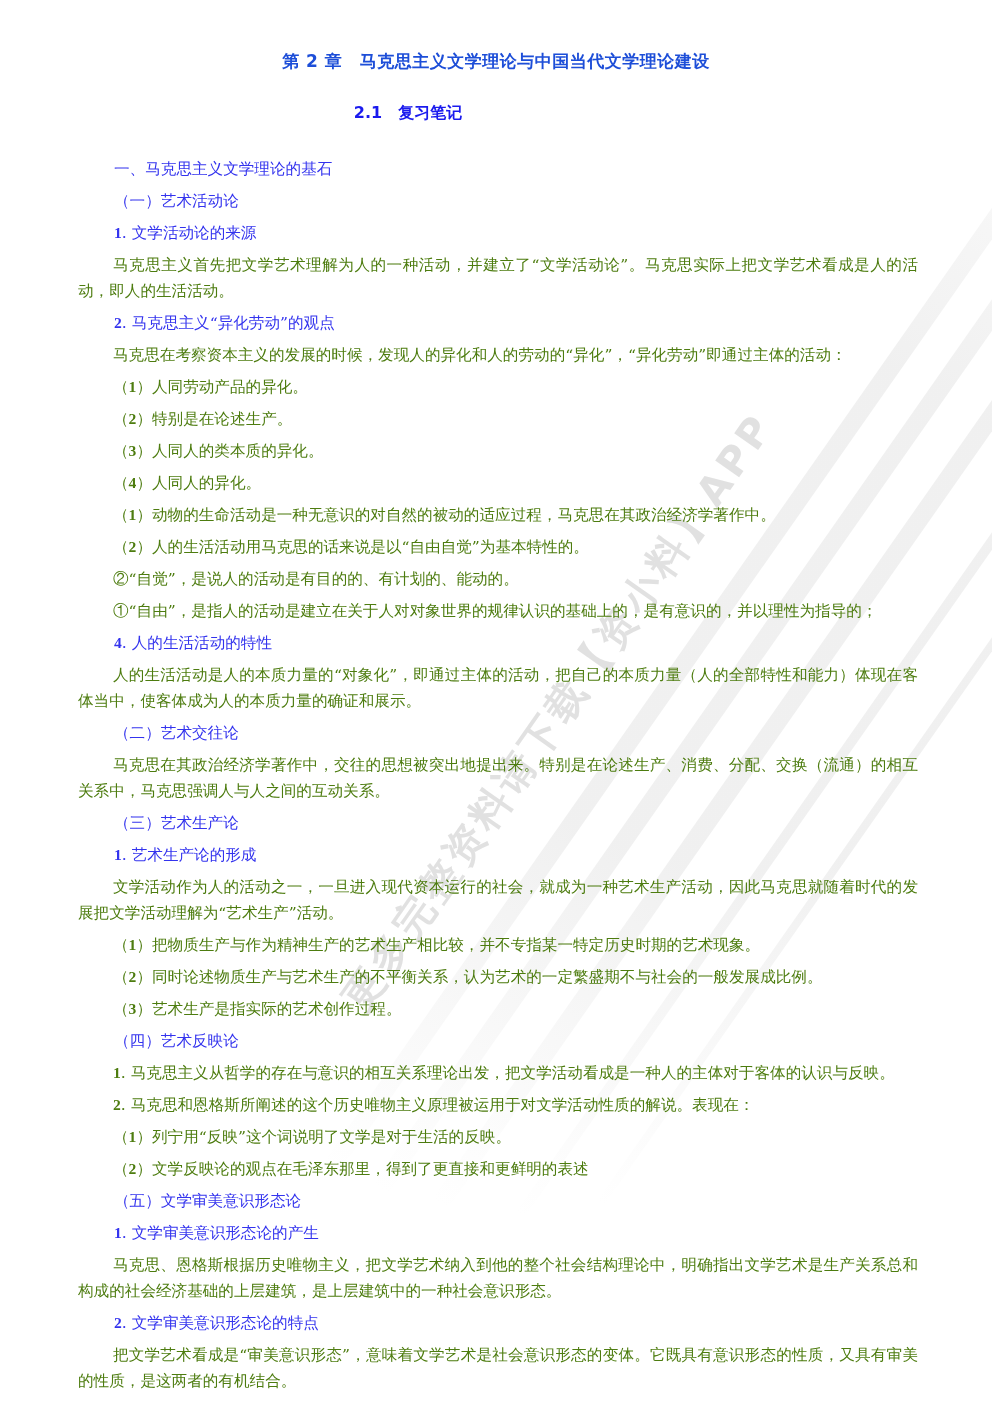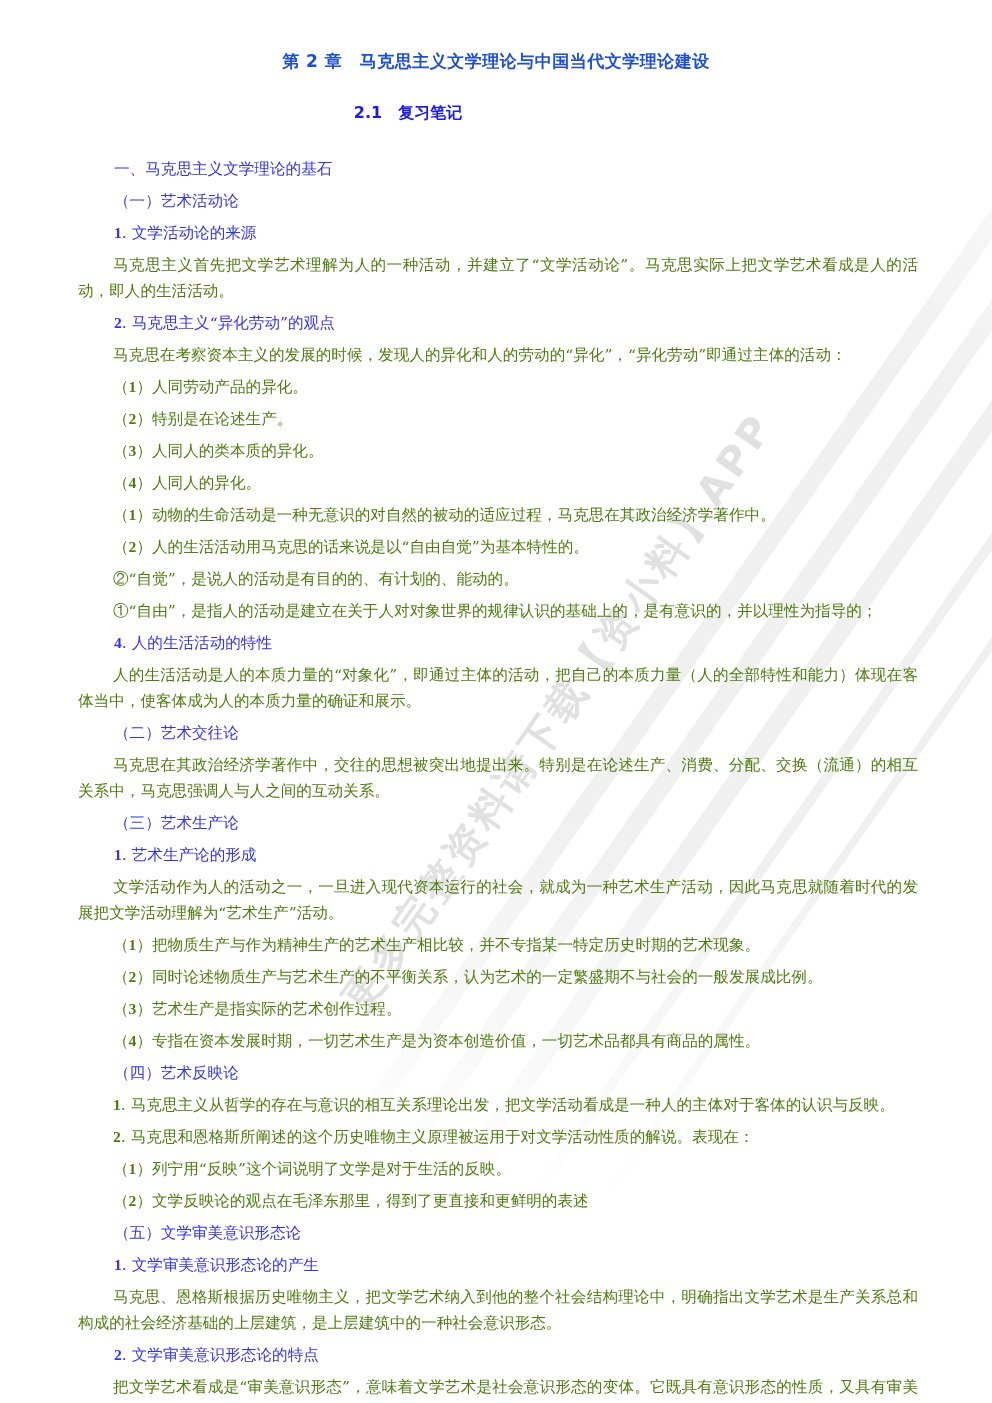--- a/index.html
+++ b/index.html
@@ -124,21 +124,20 @@
     <p class="line blue indent-s"><span class="num">4</span><span>. 人的生活活动的特性</span></p>
     <p class="line black indent"><span>人的生活活动是人的本质力量的“对象化”，即通过主体的活动，把自己的本质力量（人的全部特性和能力）体现在客体当中，使客体成为人的本质力量的确证和展示。</span></p>
     <p class="line blue indent-s"><span>（二）艺术交往论</span></p>
     <p class="line black indent"><span>马克思在其政治经济学著作中，交往的思想被突出地提出来。特别是在论述生产、消费、分配、交换（流通）的相互关系中，马克思强调人与人之间的互动关系。</span></p>
     <p class="line blue indent-s"><span>（三）艺术生产论</span></p>
     <p class="line blue indent-s"><span class="num">1</span><span>. 艺术生产论的形成</span></p>
     <p class="line black indent"><span>文学活动作为人的活动之一，一旦进入现代资本运行的社会，就成为一种艺术生产活动，因此马克思就随着时代的发展把文学活动理解为“艺术生产”活动。</span></p>
     <p class="line black indent">（<span class="num">1</span>）<span>把物质生产与作为精神生产的艺术生产相比较，并不专指某一特定历史时期的艺术现象。</span></p>
     <p class="line black indent">（<span class="num">2</span>）<span>同时论述物质生产与艺术生产的不平衡关系，认为艺术的一定繁盛期不与社会的一般发展成比例。</span></p>
     <p class="line black indent">（<span class="num">3</span>）<span>艺术生产是指实际的艺术创作过程。</span></p>
-    <p class="line black indent">（<span class="num">4</span>）<span>专指在资本发展时期，一切艺术生产是为资本创造价值，一切艺术品都具有商品的属性。</span></p>
     <p class="line blue indent-s"><span>（四）艺术反映论</span></p>
     <p class="line black indent"><span class="num">1</span><span>. 马克思主义从哲学的存在与意识的相互关系理论出发，把文学活动看成是一种人的主体对于客体的认识与反映。</span></p>
     <p class="line black indent"><span class="num">2</span><span>. 马克思和恩格斯所阐述的这个历史唯物主义原理被运用于对文学活动性质的解说。表现在：</span></p>
     <p class="line black indent">（<span class="num">1</span>）<span>列宁用“反映”这个词说明了文学是对于生活的反映。</span></p>
     <p class="line black indent">（<span class="num">2</span>）<span>文学反映论的观点在毛泽东那里，得到了更直接和更鲜明的表述</span></p>
     <p class="line blue indent-s"><span>（五）文学审美意识形态论</span></p>
     <p class="line blue indent-s"><span class="num">1</span><span>. 文学审美意识形态论的产生</span></p>
     <p class="line black indent"><span>马克思、恩格斯根据历史唯物主义，把文学艺术纳入到他的整个社会结构理论中，明确指出文学艺术是生产关系总和构成的社会经济基础的上层建筑，是上层建筑中的一种社会意识形态。</span></p>
     <p class="line blue indent-s"><span class="num">2</span><span>. 文学审美意识形态论的特点</span></p>
     <p class="line black indent"><span>把文学艺术看成是“审美意识形态”，意味着文学艺术是社会意识形态的变体。它既具有意识形态的性质，又具有审美的性质，是这两者的有机结合。</span></p>

